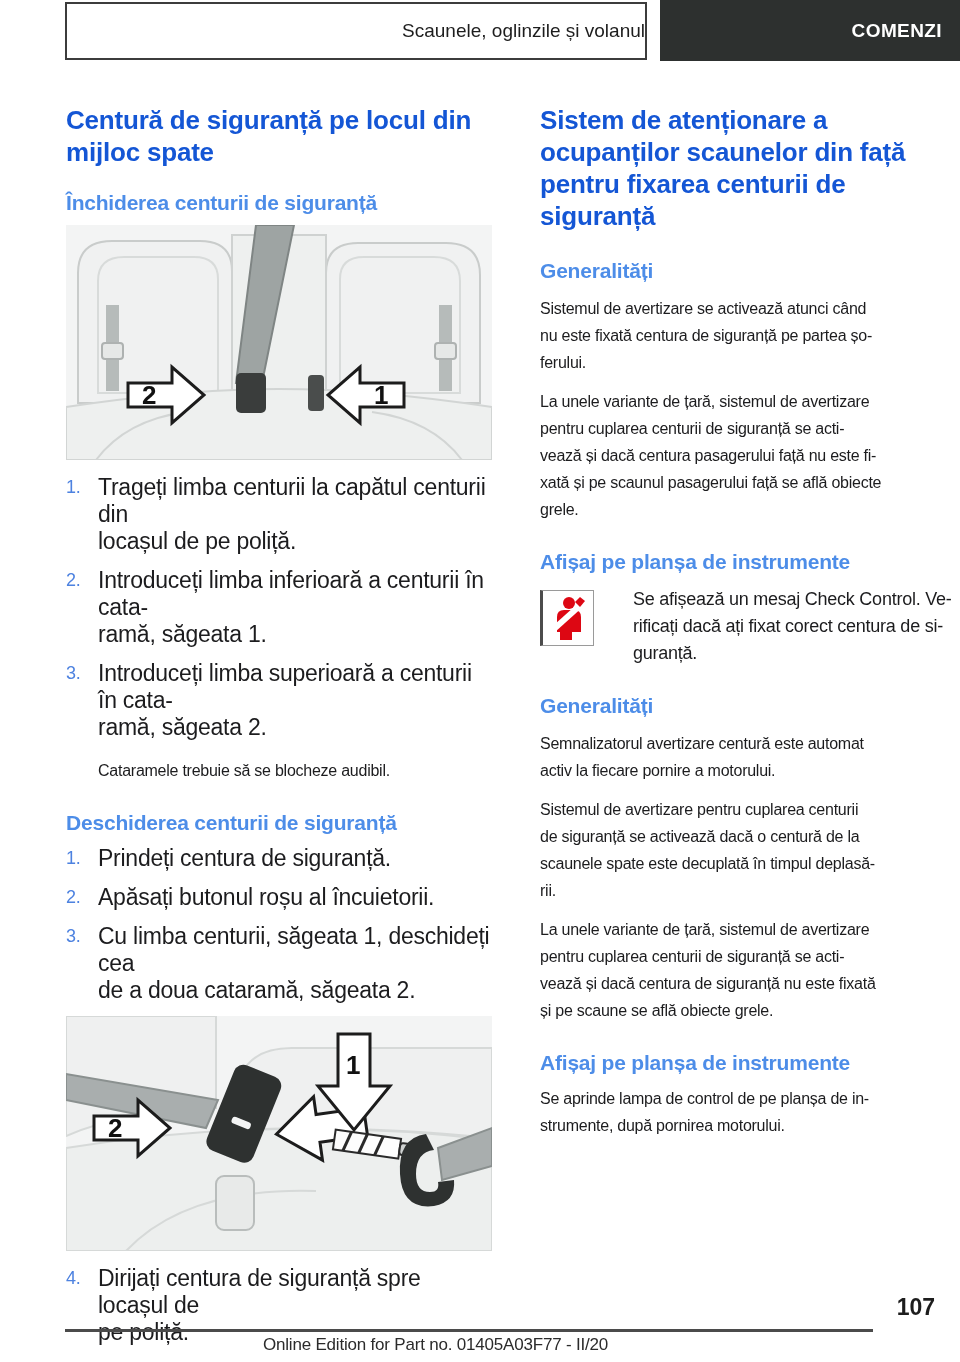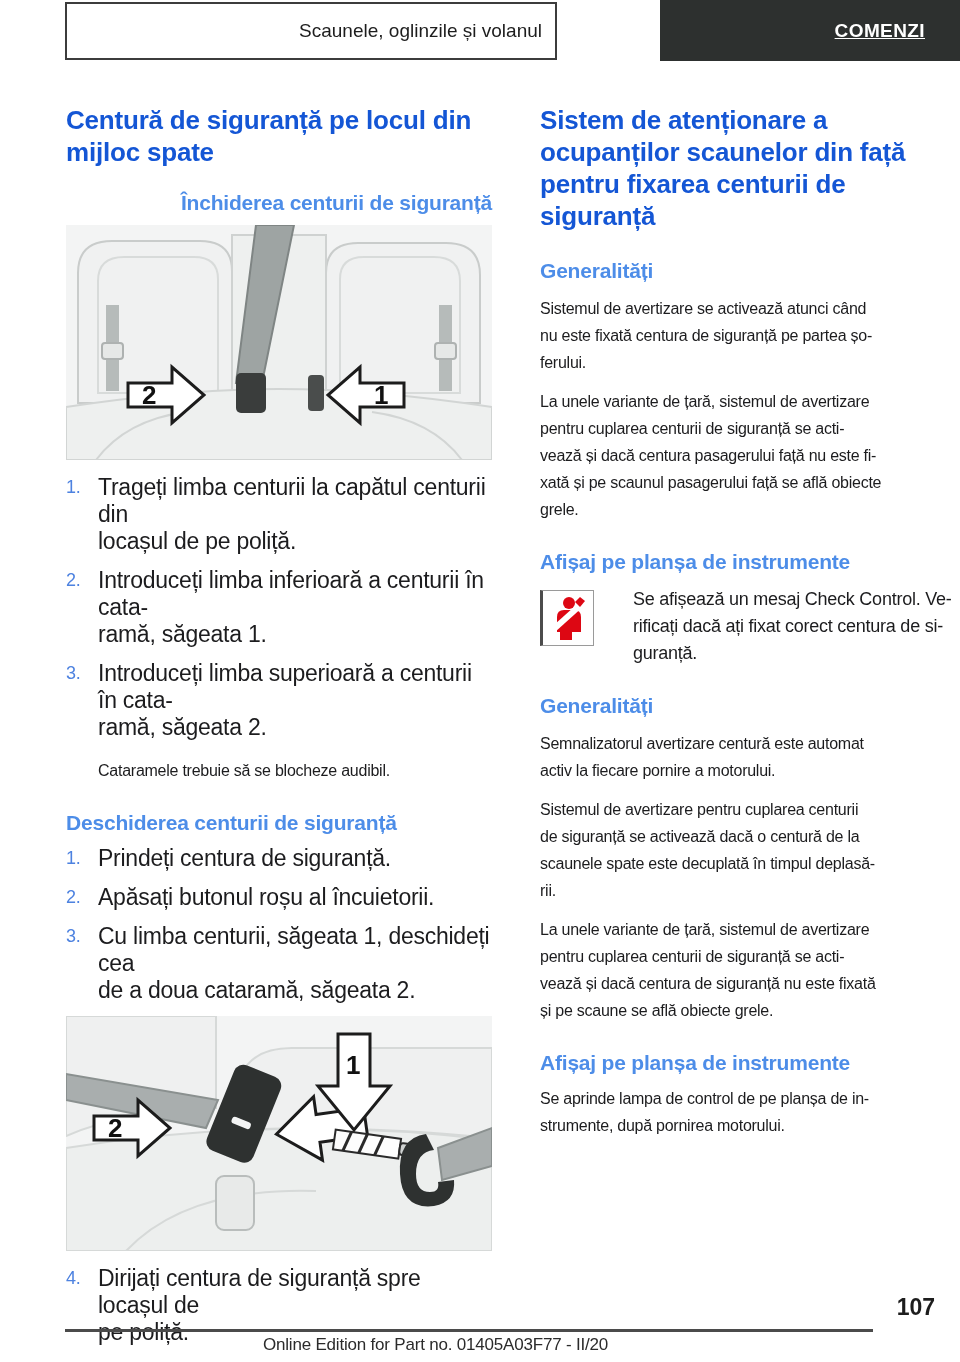--- a/index.html
+++ b/index.html
@@ -8,30 +8,30 @@
     font-family:"Liberation Sans","DejaVu Sans",sans-serif;
     color:#1c1c1e;
     --blue-h1:#1456d5;
     --blue-h2:#4d8de8;
     --blue-num:#4d82e0;
     --tab-bg:#2d302f;
     --red:#dd0713;
     --wm:#a6a6a6;
   }
   .header-box{
-    position:absolute;left:65px;top:2px;width:492px;height:58px;
+    position:absolute;left:65px;top:2px;width:582px;height:58px;
     border:2px solid #3c3c3c;box-sizing:border-box;
     display:flex;align-items:center;justify-content:flex-end;
-    padding-right:13px;font-size:19px;color:#1d1d1d;
+    font-size:19px;color:#1d1d1d;
   }
   .header-tab{
     position:absolute;left:660px;top:0;width:300px;height:61px;
     background:var(--tab-bg);color:#fff;box-sizing:border-box;
     display:flex;align-items:center;justify-content:flex-end;
-    padding-right:35px;font-size:19px;font-weight:bold;letter-spacing:.4px;text-decoration:underline;
+    padding-right:18px;font-size:19px;font-weight:bold;letter-spacing:.4px;
   }
   .col{position:absolute;top:100px;}
   .col-left{left:66px;width:426px;}
   .col-right{left:540px;width:424px;}
   h1{
     font-size:26px;line-height:32px;font-weight:bold;color:var(--blue-h1);
     margin:4px 0 22px 0;white-space:pre-line;letter-spacing:-.2px;
   }
   h2{
     font-size:21px;line-height:25px;font-weight:bold;color:var(--blue-h2);
@@ -69,21 +69,21 @@
 </div>
 <div class="header-tab">
   <span>COMENZI</span>
 </div>
 
 <div class="col col-left">
 
   <h1>Centură de siguranță pe locul din
 mijloc spate</h1>
 
-  <h2 style="margin-top:0;text-align:right;">Închiderea centurii de siguranță</h2>
+  <h2 style="margin-top:0;">Închiderea centurii de siguranță</h2>
 
   <div class="figure">
     <svg width="426" height="235" viewBox="0 0 426 235">
       <rect x="0" y="0" width="426" height="235" fill="#f3f4f4"></rect>
 
       <path d="M12,178 v-130 q0,-32 34,-32 h88 q32,0 32,30 v132 z" fill="#f0f1f1" stroke="#c9cccb" stroke-width="2"></path>
       <path d="M32,168 v-112 q0,-24 26,-24 h70 q24,0 24,22 v114 z" fill="none" stroke="#d8dbda" stroke-width="2"></path>
       <path d="M260,178 v-130 q0,-30 32,-30 h88 q34,0 34,32 v128 z" fill="#f0f1f1" stroke="#c9cccb" stroke-width="2"></path>
       <path d="M274,168 v-114 q0,-22 24,-22 h70 q26,0 26,24 v112 z" fill="none" stroke="#d8dbda" stroke-width="2"></path>
 

